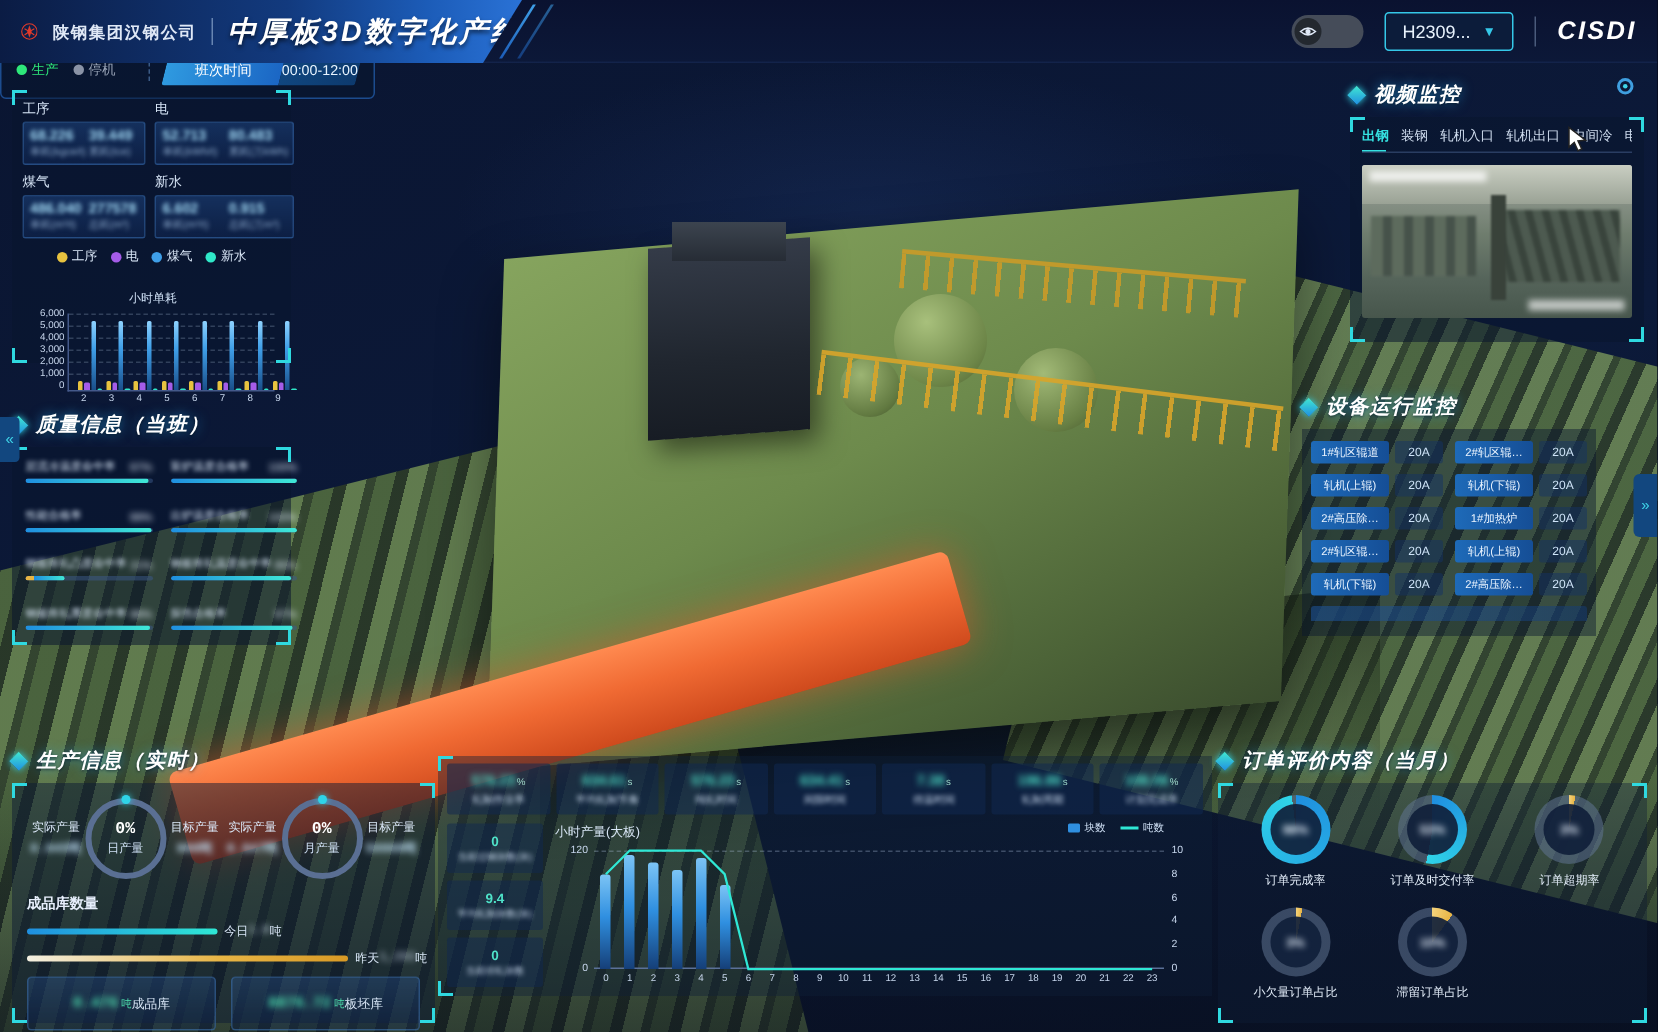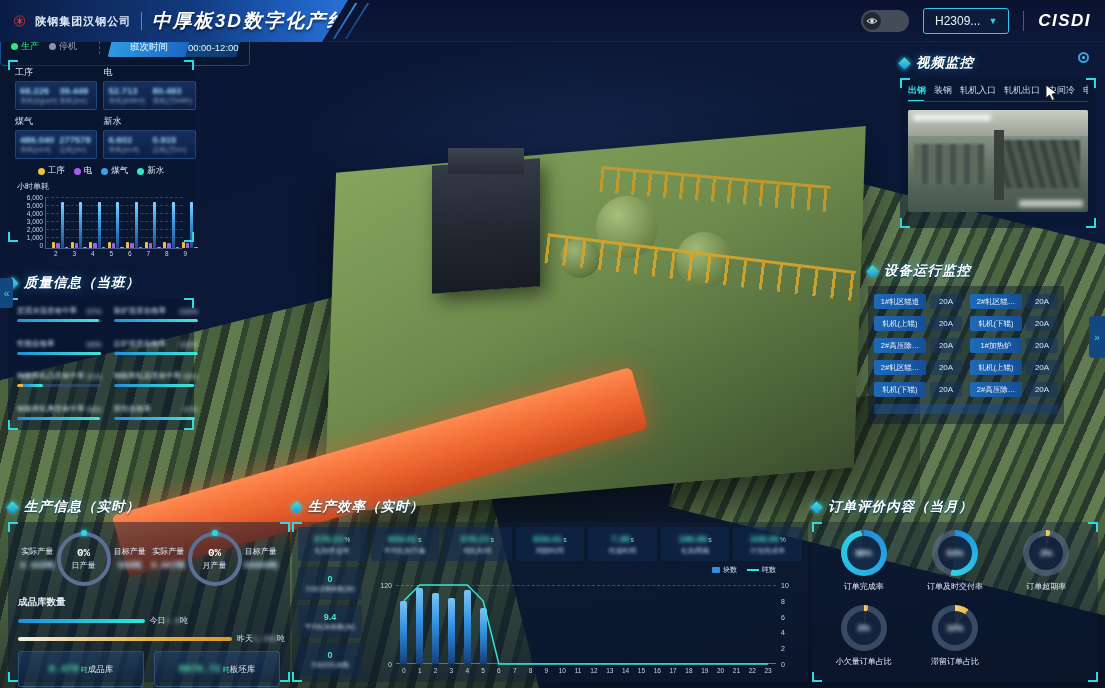--- a/index.html
+++ b/index.html
@@ -85,21 +85,21 @@
   .eg-grid { display:grid; grid-template-columns:1fr 1fr; gap:5px 6px; }
   .eg-name { color:#d6e4f5; font-size:9px; margin-bottom:2px; }
   .eg-box { background:linear-gradient(180deg,rgba(30,70,130,.55),rgba(16,40,85,.55)); border:1px solid rgba(70,130,200,.35);
     border-radius:2px; padding:3px 4px; display:flex; gap:6px; }
   .eg-cell { flex:1; min-width:0; }
   .eg-v { color:#9fd6f2; font-size:9.5px; font-weight:700; white-space:nowrap; }
   .eg-u { color:#8aa6c8; font-size:7px; white-space:nowrap; }
   .en-legend { display:flex; justify-content:center; gap:9px; margin-top:6px; }
   .en-legend .li { display:flex; align-items:center; gap:3px; color:#dbe8f8; font-size:8.5px; }
   .dot8 { width:7px; height:7px; border-radius:50%; flex:none; }
-  .en-chart-label { color:#cfe0f5; font-size:8px; margin:4px 0 1px 2px; }
+  .en-chart-label { color:#cfe0f5; font-size:8px; margin:16px 0 1px 2px;text-align:center; }
   .en-chart { position:relative; height:66px; margin-left:30px; margin-right:4px;
     border-left:1px solid #3d5higher; }
   .en-plot { position:absolute; left:0; right:0; top:4px; bottom:10px; border-left:1px solid #44598a; border-bottom:1px solid #44598a; }
   .en-grid { position:absolute; left:0; right:0; height:0; border-top:1px dashed rgba(170,190,220,.25); }
   .en-ylab { position:absolute; right:calc(100% + 3px); transform:translateY(-50%); color:#c7d6ec; font-size:6.5px; white-space:nowrap; }
   .en-group { position:absolute; bottom:0; width:16px; display:flex; align-items:flex-end; gap:1px; }
   .en-bar { width:3.5px; border-radius:1px 1px 0 0; }
   .en-xlab { position:absolute; top:calc(100% + 2px); color:#c7d6ec; font-size:6.5px; transform:translateX(-2px); }
 
   
@@ -703,24 +703,20 @@
         </div>
         <div class="pi-box">
           <div class="v"><span class="blur">8876.72</span><span class="unit">吨</span></div>
           <div class="l">板坯库</div>
         </div>
       </div>
     </div>
   </section>
 
   <section class="panel" id="efficiency">
-    <div class="p-title">
-      <span class="diamond"></span>
-      <span>生产效率（实时）</span>
-    </div>
     <div class="p-body">
       <span class="corner c-tl"></span>
         <span class="corner c-bl"></span>
       <div class="ef-cards" id="ef-cards">
           <div class="ef-card">
             <div class="v"><span class="blur">576.23</span><span class="unit">%</span></div>
             <div class="l blur1">轧制作业率</div>
           </div>
           <div class="ef-card">
             <div class="v"><span class="blur">634.61</span><span class="unit">s</span></div>
@@ -756,20 +752,21 @@
             <div class="ef-mini">
               <div class="v">9.4</div>
               <div class="l blur1">平均轧制块数(块)</div>
             </div>
             <div class="ef-mini">
               <div class="v">0</div>
               <div class="l blur1">当前待轧块数</div>
             </div>
           </div>
         <div class="hr-wrap">
+          <div class="hr-title">小时产量(大板)</div>
           <div class="hr-legend" id="hr-legend">
               <div class="li">
                 <span style="width: 8px; height: 6px; border-radius: 1px; background: rgb(47, 143, 224);"></span>
                 <span>块数</span>
               </div>
               <div class="li">
                 <span style="width: 12px; height: 2px; background: rgb(47, 232, 213);"></span>
                 <span>吨数</span>
               </div>
             </div>

